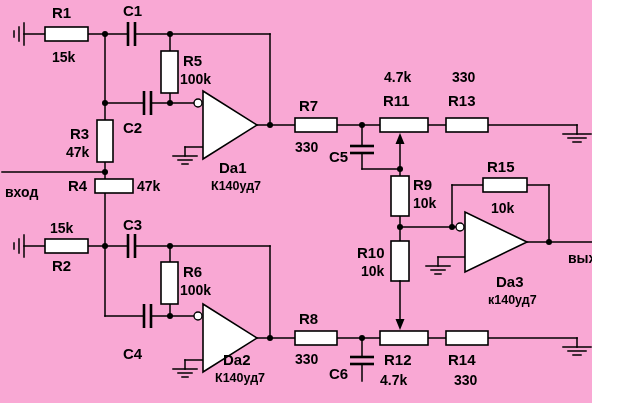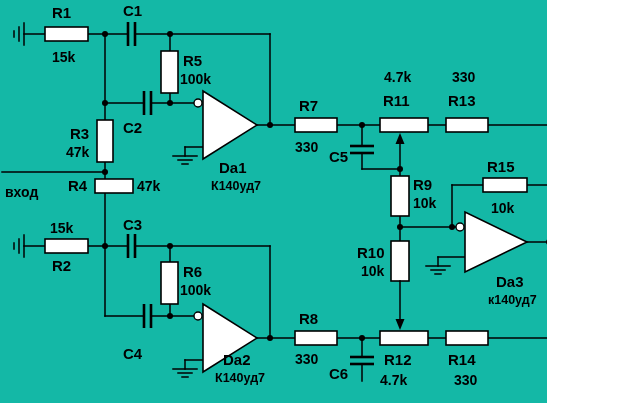--- a/index.html
+++ b/index.html
@@ -1,16 +1,16 @@
 <!DOCTYPE html>
 <html><head>
 <meta charset="utf-8">
 <style>
   html,body{margin:0;padding:0;background:#ffffff;}
-  .stage{position:relative;width:547px;height:403px;background:#14b8a6;
+  .stage{position:relative;width:592px;height:403px;background:#f9a8d4;
          font-family:"Liberation Sans",sans-serif;overflow:hidden;text-align:center;}
   svg{display:block;}
   .w{stroke:#000;stroke-width:1.5;fill:none;stroke-linecap:square;}
   .plate{stroke:#000;stroke-width:2.6;fill:none;stroke-linecap:butt;}
   .res{fill:#fff;stroke:#000;stroke-width:1.6;}
   .tri{fill:#fff;stroke:#000;stroke-width:1.6;stroke-linejoin:miter;}
   .dot{fill:#000;stroke:none;}
   .inv{fill:#fff;stroke:#000;stroke-width:1.4;}
   .ah{fill:#000;stroke:none;}
   text{font-family:"Liberation Sans",sans-serif;font-weight:bold;fill:#000;}

